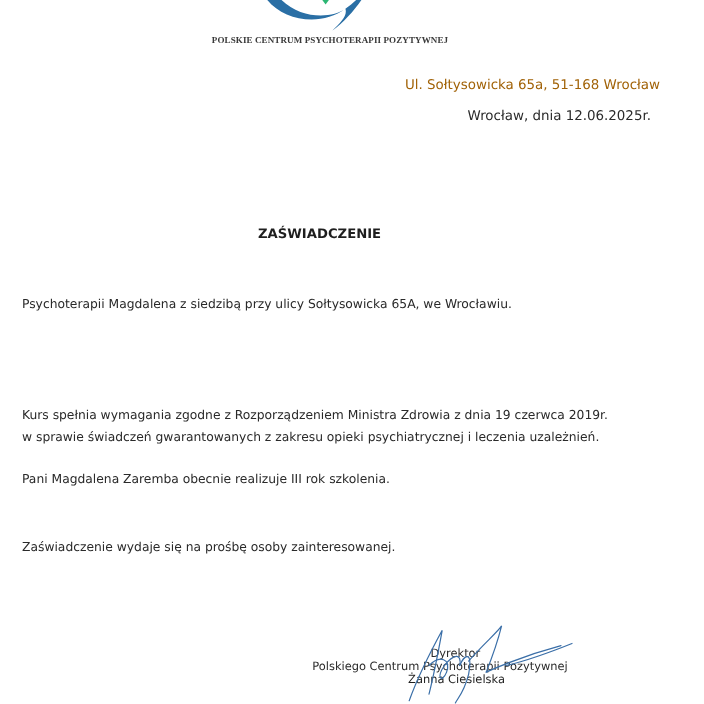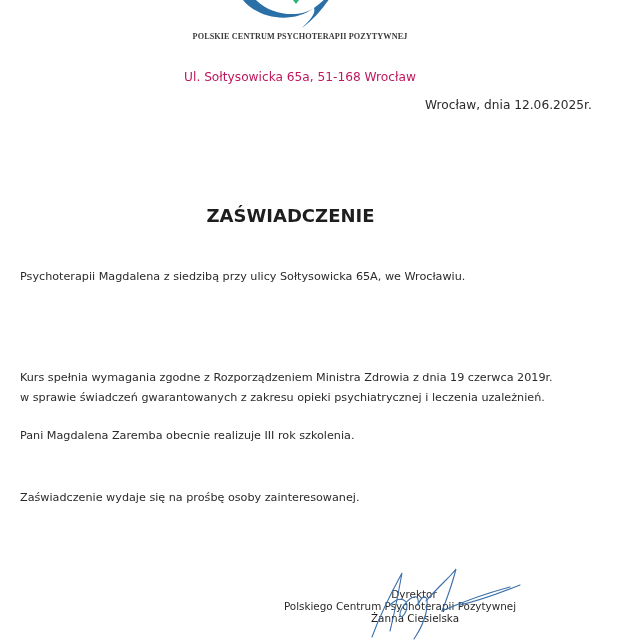--- a/index.html
+++ b/index.html
@@ -33,39 +33,39 @@
       font-size: 8.2px;
       letter-spacing: 0.1px;
       color: #3a3a3a;
       padding-left: 0;
     }
     .address {
       position: absolute;
       left: 0;
       width: 600px;
       top: 70px;
-      text-align: center;
+      text-align: right;
       font-size: 12.2px;
-      color: #be185d;
+      color: #a16207;
     }
     .date-line {
       position: absolute;
       left: 425px;
       top: 98px;
       font-size: 12.2px;
       color: #2a2a2a;
       white-space: nowrap;
     }
     .doc-title {
       position: absolute;
       left: 0;
       width: 556px;
       top: 205px;
       text-align: center;
-      font-size: 18px;
+      font-size: 12px;
       font-weight: bold;
       color: #1e1e1e;
       padding-left: 0;
     }
     .doc-title span { display:inline-block; margin-left: 25px; }
     .para {
       position: absolute;
       left: 20px;
       width: 600px;
       font-size: 11.2px;

